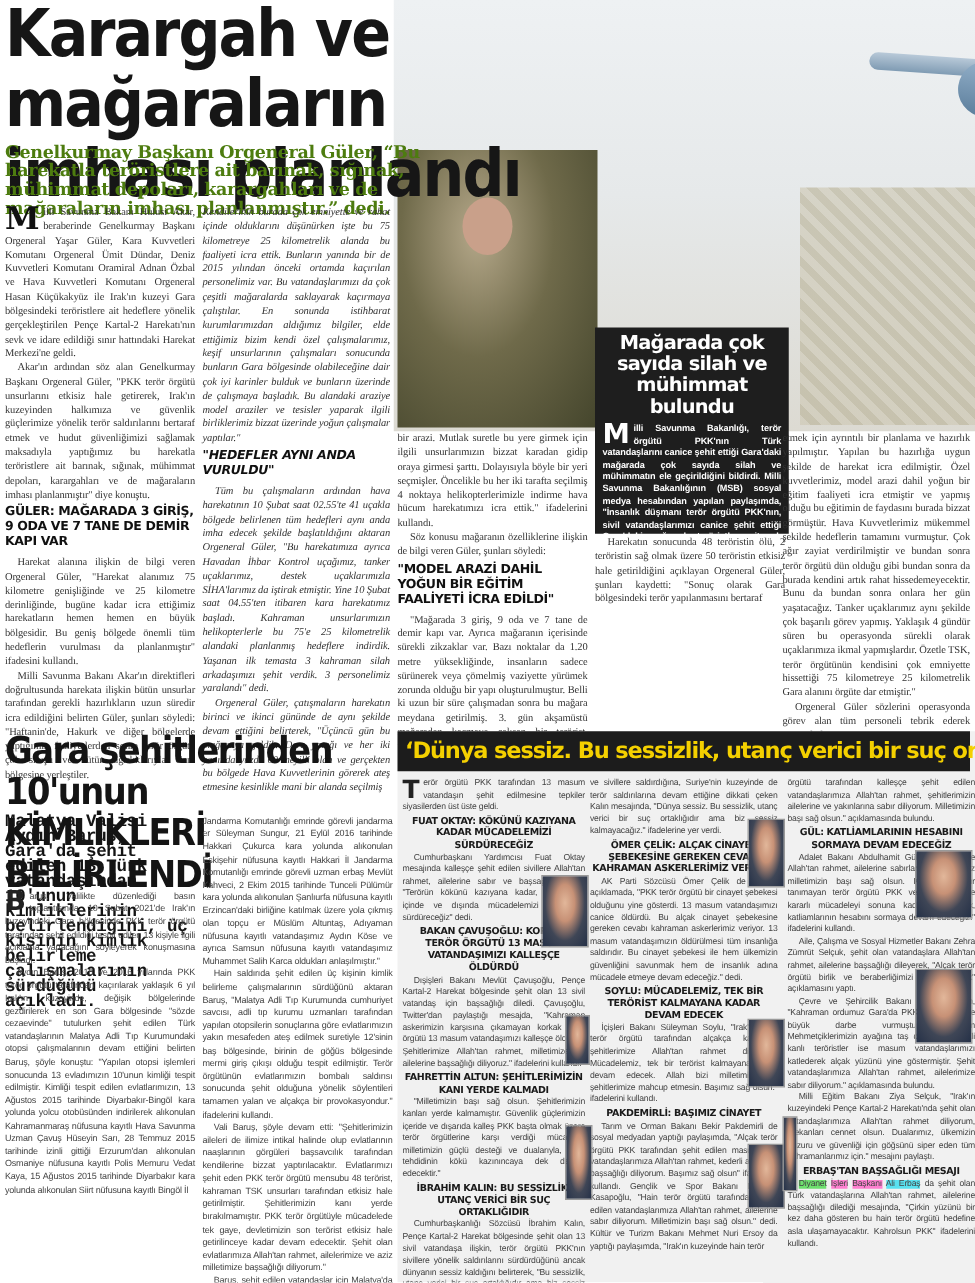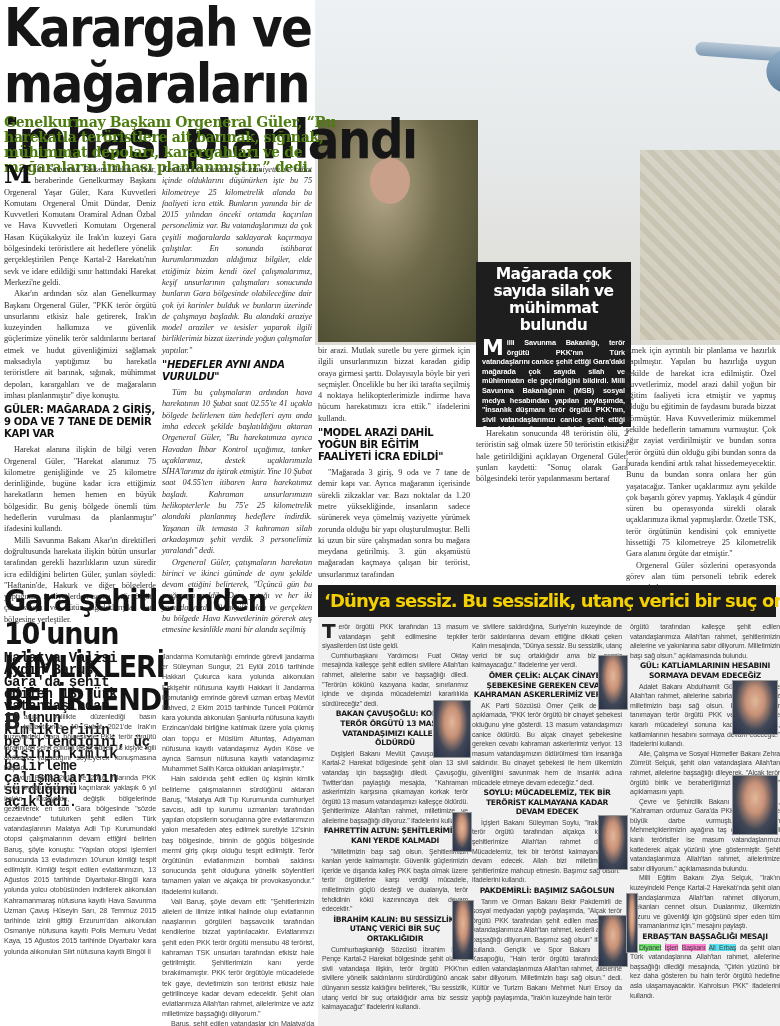--- a/index.html
+++ b/index.html
@@ -174,34 +174,35 @@
   <h1 class="headline">
     <span>Karargah ve mağaraların</span>
     <span>imhası planlandı</span>
   </h1>
 
   <div class="subhead">Genelkurmay Başkanı Orgeneral Güler, “Bu harekatla teröristlere ait barınak, sığınak, mühimmat depoları, karargahları ve de mağaraların imhası planlanmıştır.” dedi.</div>
 
   <div class="col c1">
     <p class="first"><span class="dropcap">M</span><span>illi Savunma Bakanı Hulusi Akar, beraberinde Genelkurmay Başkanı Orgeneral Yaşar Güler, Kara Kuvvetleri Komutanı Orgeneral Ümit Dündar, Deniz Kuvvetleri Komutanı Oramiral Adnan Özbal ve Hava Kuvvetleri Komutanı Orgeneral Hasan Küçükakyüz ile Irak'ın kuzeyi Gara bölgesindeki teröristlere ait hedeflere yönelik gerçekleştirilen Pençe Kartal-2 Harekatı'nın sevk ve idare edildiği sınır hattındaki Harekat Merkezi'ne geldi.</span></p>
     <p>Akar'ın ardından söz alan Genelkurmay Başkanı Orgeneral Güler, "PKK terör örgütü unsurlarını etkisiz hale getirerek, Irak'ın kuzeyinden halkımıza ve güvenlik güçlerimize yönelik terör saldırılarını bertaraf etmek ve hudut güvenliğimizi sağlamak maksadıyla yaptığımız bu harekatla teröristlere ait barınak, sığınak, mühimmat depoları, karargahları ve de mağaraların imhası planlanmıştır" diye konuştu.</p>
-    <h3>GÜLER: MAĞARADA 2 GİRİŞ, 9 ODA VE 7 TANE DE DEMİR KAPI VAR</h3>
+    <h3>GÜLER: MAĞARADA 3 GİRİŞ, 9 ODA VE 7 TANE DE DEMİR KAPI VAR</h3>
     <p>Harekat alanına ilişkin de bilgi veren Orgeneral Güler, "Harekat alanımız 75 kilometre genişliğinde ve 25 kilometre derinliğinde, bugüne kadar icra ettiğimiz harekatların hemen hemen en büyük bölgesidir. Bu geniş bölgede önemli tüm hedeflerin vurulması da planlanmıştır" ifadesini kullandı.</p>
     <p>Milli Savunma Bakanı Akar'ın direktifleri doğrultusunda harekata ilişkin bütün unsurlar tarafından gerekli hazırlıkların uzun süredir icra edildiğini belirten Güler, şunları söyledi: "Haftanin'de, Hakurk ve diğer bölgelerde yaptığımız faaliyetlerden sonra terör örgütü çok sıkıştı ve bütün ağırlıklarıyla Gara bölgesine yerleştiler.</p>
   </div>
 
   <div class="col c2">
     <p class="first">Kendilerinin burada çok emniyette ve rahat içinde olduklarını düşünürken işte bu 75 kilometreye 25 kilometrelik alanda bu faaliyeti icra ettik. Bunların yanında bir de 2015 yılından önceki ortamda kaçırılan personelimiz var. Bu vatandaşlarımızı da çok çeşitli mağaralarda saklayarak kaçırmaya çalıştılar. En sonunda istihbarat kurumlarımızdan aldığımız bilgiler, elde ettiğimiz bizim kendi özel çalışmalarımız, keşif unsurlarının çalışmaları sonucunda bunların Gara bölgesinde olabileceğine dair çok iyi karinler bulduk ve bunların üzerinde de çalışmaya başladık. Bu alandaki araziye model araziler ve tesisler yaparak ilgili birliklerimiz bizzat üzerinde yoğun çalışmalar yaptılar."</p>
     <h3>"HEDEFLER AYNI ANDA VURULDU"</h3>
     <p>Tüm bu çalışmaların ardından hava harekatının 10 Şubat saat 02.55'te 41 uçakla bölgede belirlenen tüm hedefleri aynı anda imha edecek şekilde başlatıldığını aktaran Orgeneral Güler, "Bu harekatımıza ayrıca Havadan İhbar Kontrol uçağımız, tanker uçaklarımız, destek uçaklarımızla SİHA'larımız da iştirak etmiştir. Yine 10 Şubat saat 04.55'ten itibaren kara harekatımız başladı. Kahraman unsurlarımızın helikopterlerle bu 75'e 25 kilometrelik alandaki planlanmış hedeflere indirdik. Yaşanan ilk temasta 3 kahraman silah arkadaşımızı şehit verdik. 3 personelimiz yaralandı" dedi.</p>
     <p>Orgeneral Güler, çatışmaların harekatın birinci ve ikinci gününde de aynı şekilde devam ettiğini belirterek, "Üçüncü gün bu mağaraya geldik. Dere yatağı ve her iki yanında yüzde 60 meyilli olan ve gerçekten bu bölgede Hava Kuvvetlerinin görerek ateş etmesine kesinlikle mani bir alanda seçilmiş</p>
   </div>
 
   <div class="col c3">
     <p class="first">bir arazi. Mutlak suretle bu yere girmek için ilgili unsurlarımızın bizzat karadan gidip oraya girmesi şarttı. Dolayısıyla böyle bir yeri seçmişler. Öncelikle bu her iki tarafta seçilmiş 4 noktaya helikopterlerimizle indirme hava hücum harekatımızı icra ettik." ifadelerini kullandı.</p>
+    <p>Söz konusu mağaranın özelliklerine ilişkin de bilgi veren Güler, şunları söyledi:</p>
     <h3>"MODEL ARAZİ DAHİL YOĞUN BİR EĞİTİM FAALİYETİ İCRA EDİLDİ"</h3>
     <p>"Mağarada 3 giriş, 9 oda ve 7 tane de demir kapı var. Ayrıca mağaranın içerisinde sürekli zikzaklar var. Bazı noktalar da 1.20 metre yüksekliğinde, insanların sadece sürünerek veya çömelmiş vaziyette yürümek zorunda olduğu bir yapı oluşturulmuştur. Belli ki uzun bir süre çalışmadan sonra bu mağara meydana getirilmiş. 3. gün akşamüstü mağaradan kaçmaya çalışan bir terörist, unsurlarımız tarafından</p>
   </div>
 
   <div class="box-dark">
     <h2>Mağarada çok sayıda silah ve mühimmat bulundu</h2>
     <div class="body">
       <p class="first"><span class="dropcap">M</span><span>illi Savunma Bakanlığı, terör örgütü PKK'nın Türk vatandaşlarını canice şehit ettiği Gara'daki mağarada çok sayıda silah ve mühimmatın ele geçirildiğini bildirdi. Milli Savunma Bakanlığının (MSB) sosyal medya hesabından yapılan paylaşımda, "İnsanlık düşmanı terör örgütü PKK'nın, sivil vatandaşlarımızı canice şehit ettiği Gara'daki mağarada teröristlere ait pek çok silah ve mühimmat ele geçirildi." ifadesi kullanıldı.</span></p>
       <p>Paylaşımda silah ve mühimmatın fotoğraflarına da yer verildi.</p>
     </div>
@@ -232,37 +233,38 @@
     <p>Hain saldırıda şehit edilen üç kişinin kimlik belirleme çalışmalarının sürdüğünü aktaran Baruş, "Malatya Adli Tıp Kurumunda cumhuriyet savcısı, adli tıp kurumu uzmanları tarafından yapılan otopsilerin sonuçlarına göre evlatlarımızın yakın mesafeden ateş edilmek suretiyle 12'sinin baş bölgesinde, birinin de göğüs bölgesinde mermi giriş çıkışı olduğu tespit edilmiştir. Terör örgütünün evlatlarımızın bombalı saldırısı sonucunda şehit olduğuna yönelik söylentileri tamamen yalan ve alçakça bir provokasyondur." ifadelerini kullandı.</p>
     <p>Vali Baruş, şöyle devam etti: "Şehitlerimizin aileleri de ilimize intikal halinde olup evlatlarının naaşlarının görgüleri başsavcılık tarafından kendilerine bizzat yaptırılacaktır. Evlatlarımızı şehit eden PKK terör örgütü mensubu 48 terörist, kahraman TSK unsurları tarafından etkisiz hale getirilmiştir. Şehitlerimizin kanı yerde bırakılmamıştır. PKK terör örgütüyle mücadelede tek gaye, devletimizin son terörist etkisiz hale getirilinceye kadar devam edecektir. Şehit olan evlatlarımıza Allah'tan rahmet, ailelerimize ve aziz milletimize başsağlığı diliyorum."</p>
     <p>Baruş, şehit edilen vatandaşlar için Malatya'da tören düzenleneceği, şehit ailelerini için ailelerinin arzusu dahilinde çalışmaların yapılacağını belirtti. Açıklama sırasında Baruş'a, 2. Ordu Komutanı Orgeneral Metin Gürak, İl Jandarma Komutanı Albay Necmi İnce, Cumhuriyet Başsavcısı Muhammet Sevim ve İl Emniyet Müdürü Ercan Dağdeviren de eşlik etti.</p>
   </div>
 
   <div class="right-panel"></div>
   <div class="quote-bar">‘Dünya sessiz. Bu sessizlik, utanç verici bir suç ortaklığıdır’</div>
 
   <div class="rc rc1">
     <p class="first"><span class="dropcap">T</span><span>erör örgütü PKK tarafından 13 masum vatandaşın şehit edilmesine tepkiler siyasilerden üst üste geldi.</span></p>
+    <h4>FUAT OKTAY: KÖKÜNÜ KAZIYANA KADAR MÜCADELEMİZİ SÜRDÜRECEĞİZ</h4>
     <p>Cumhurbaşkanı Yardımcısı Fuat Oktay mesajında kalleşçe şehit edilen sivillere Allah'tan rahmet, ailelerine sabır ve başsağlığı diledi. "Terörün kökünü kazıyana kadar, sınırlarımız içinde ve dışında mücadelemizi kararlılıkla sürdüreceğiz" dedi.</p>
     <h4>BAKAN ÇAVUŞOĞLU: KORKAK TERÖR ÖRGÜTÜ 13 MASUM VATANDAŞIMIZI KALLEŞÇE ÖLDÜRDÜ</h4>
     <p>Dışişleri Bakanı Mevlüt Çavuşoğlu, Pençe Kartal-2 Harekat bölgesinde şehit olan 13 sivil vatandaş için başsağlığı diledi. Çavuşoğlu, Twitter'dan paylaştığı mesajda, "Kahraman askerimizin karşısına çıkamayan korkak terör örgütü 13 masum vatandaşımızı kalleşçe öldürdü. Şehitlerimize Allah'tan rahmet, milletimize ve ailelerine başsağlığı diliyoruz." ifadelerini kullandı.</p>
     <h4>FAHRETTİN ALTUN: ŞEHİTLERİMİZİN KANI YERDE KALMADI</h4>
     <p>"Milletimizin başı sağ olsun. Şehitlerimizin kanları yerde kalmamıştır. Güvenlik güçlerimizin içeride ve dışarıda kalleş PKK başta olmak üzere terör örgütlerine karşı verdiği mücadele, milletimizin güçlü desteği ve dualarıyla, terör tehdidinin kökü kazınıncaya dek devam edecektir."</p>
     <h4>İBRAHİM KALIN: BU SESSİZLİK, UTANÇ VERİCİ BİR SUÇ ORTAKLIĞIDIR</h4>
     <p>Cumhurbaşkanlığı Sözcüsü İbrahim Kalın, Pençe Kartal-2 Harekat bölgesinde şehit olan 13 sivil vatandaşa ilişkin, terör örgütü PKK'nın sivillere yönelik saldırılarını sürdürdüğünü ancak dünyanın sessiz kaldığını belirterek, "Bu sessizlik, utanç verici bir suç ortaklığıdır ama biz sessiz kalmayacağız" ifadelerini kullandı.</p>
 
   </div>
 
   <div class="rc rc2">
     <p class="first">ve sivillere saldırdığına, Suriye'nin kuzeyinde de terör saldırılarına devam ettiğine dikkati çeken Kalın mesajında, "Dünya sessiz. Bu sessizlik, utanç verici bir suç ortaklığıdır ama biz sessiz kalmayacağız." ifadelerine yer verdi.</p>
     <h4>ÖMER ÇELİK: ALÇAK CİNAYET ŞEBEKESİNE GEREKEN CEVABI KAHRAMAN ASKERLERİMİZ VERİYOR</h4>
     <p>AK Parti Sözcüsü Ömer Çelik de yaptığı açıklamada, "PKK terör örgütü bir cinayet şebekesi olduğunu yine gösterdi. 13 masum vatandaşımızı canice öldürdü. Bu alçak cinayet şebekesine gereken cevabı kahraman askerlerimiz veriyor. 13 masum vatandaşımızın öldürülmesi tüm insanlığa saldırıdır. Bu cinayet şebekesi ile hem ülkemizin güvenliğini savunmak hem de insanlık adına mücadele etmeye devam edeceğiz." dedi.</p>
     <h4>SOYLU: MÜCADELEMİZ, TEK BİR TERÖRİST KALMAYANA KADAR DEVAM EDECEK</h4>
     <p>İçişleri Bakanı Süleyman Soylu, "Irak'ta PKK terör örgütü tarafından alçakça katledilen şehitlerimize Allah'tan rahmet diliyorum. Mücadelemiz, tek bir terörist kalmayana kadar devam edecek. Allah bizi milletimize ve şehitlerimize mahcup etmesin. Başımız sağ olsun." ifadelerini kullandı.</p>
-    <h4>PAKDEMİRLİ: BAŞIMIZ SAĞOLSUN</h4>
+    <h4>PAKDEMİRLİ: BAŞIMIZ CİNAYET</h4>
     <p>Tarım ve Orman Bakanı Bekir Pakdemirli de sosyal medyadan yaptığı paylaşımda, "Alçak terör örgütü PKK tarafından şehit edilen masum sivil vatandaşlarımıza Allah'tan rahmet, kederli ailelerine başsağlığı diliyorum. Başımız sağ olsun" ifadelerini kullandı. Gençlik ve Spor Bakanı Mehmet Kasapoğlu, "Hain terör örgütü tarafından şehit edilen vatandaşlarımıza Allah'tan rahmet, ailelerine sabır diliyorum. Milletimizin başı sağ olsun." dedi. Kültür ve Turizm Bakanı Mehmet Nuri Ersoy da yaptığı paylaşımda, "Irak'ın kuzeyinde hain terör</p>
   </div>
 
   <div class="rc rc3">
     <p class="first">örgütü tarafından kalleşçe şehit edilen vatandaşlarımıza Allah'tan rahmet, şehitlerimizin ailelerine ve yakınlarına sabır diliyorum. Milletimizin başı sağ olsun." açıklamasında bulundu.</p>
     <h4>GÜL: KATLİAMLARININ HESABINI SORMAYA DEVAM EDECEĞİZ</h4>
     <p>Adalet Bakanı Abdulhamit Gül, "Şehitlerimize Allah'tan rahmet, ailelerine sabırlar diliyorum. Aziz milletimizin başı sağ olsun. Kalleşlikte sınır tanımayan terör örgütü PKK ve destekçileriyle kararlı mücadeleyi sonuna kadar sürdürecek, katliamlarının hesabını sormaya devam edeceğiz." ifadelerini kullandı.</p>
     <p>Aile, Çalışma ve Sosyal Hizmetler Bakanı Zehra Zümrüt Selçuk, şehit olan vatandaşlara Allah'tan rahmet, ailelerine başsağlığı dileyerek, "Alçak terör örgütü birlik ve beraberliğimizi bozamayacak" açıklamasını yaptı.</p>
     <p>Çevre ve Şehircilik Bakanı Murat Kurum, "Kahraman ordumuz Gara'da PKK terör örgütüne büyük darbe vurmuştur. Rabbim Mehmetçiklerimizin ayağına taş değdirmesin. Eli kanlı teröristler ise masum vatandaşlarımızı katlederek alçak yüzünü yine göstermiştir. Şehit vatandaşlarımıza Allah'tan rahmet, ailelerimize sabır diliyorum." açıklamasında bulundu.</p>
     <p>Milli Eğitim Bakanı Ziya Selçuk, "Irak'ın kuzeyindeki Pençe Kartal-2 Harekatı'nda şehit olan vatandaşlarımıza Allah'tan rahmet diliyorum, mekanları cennet olsun. Dualarımız, ülkemizin huzuru ve güvenliği için göğsünü siper eden tüm kahramanlarımız için." mesajını paylaştı.</p>

